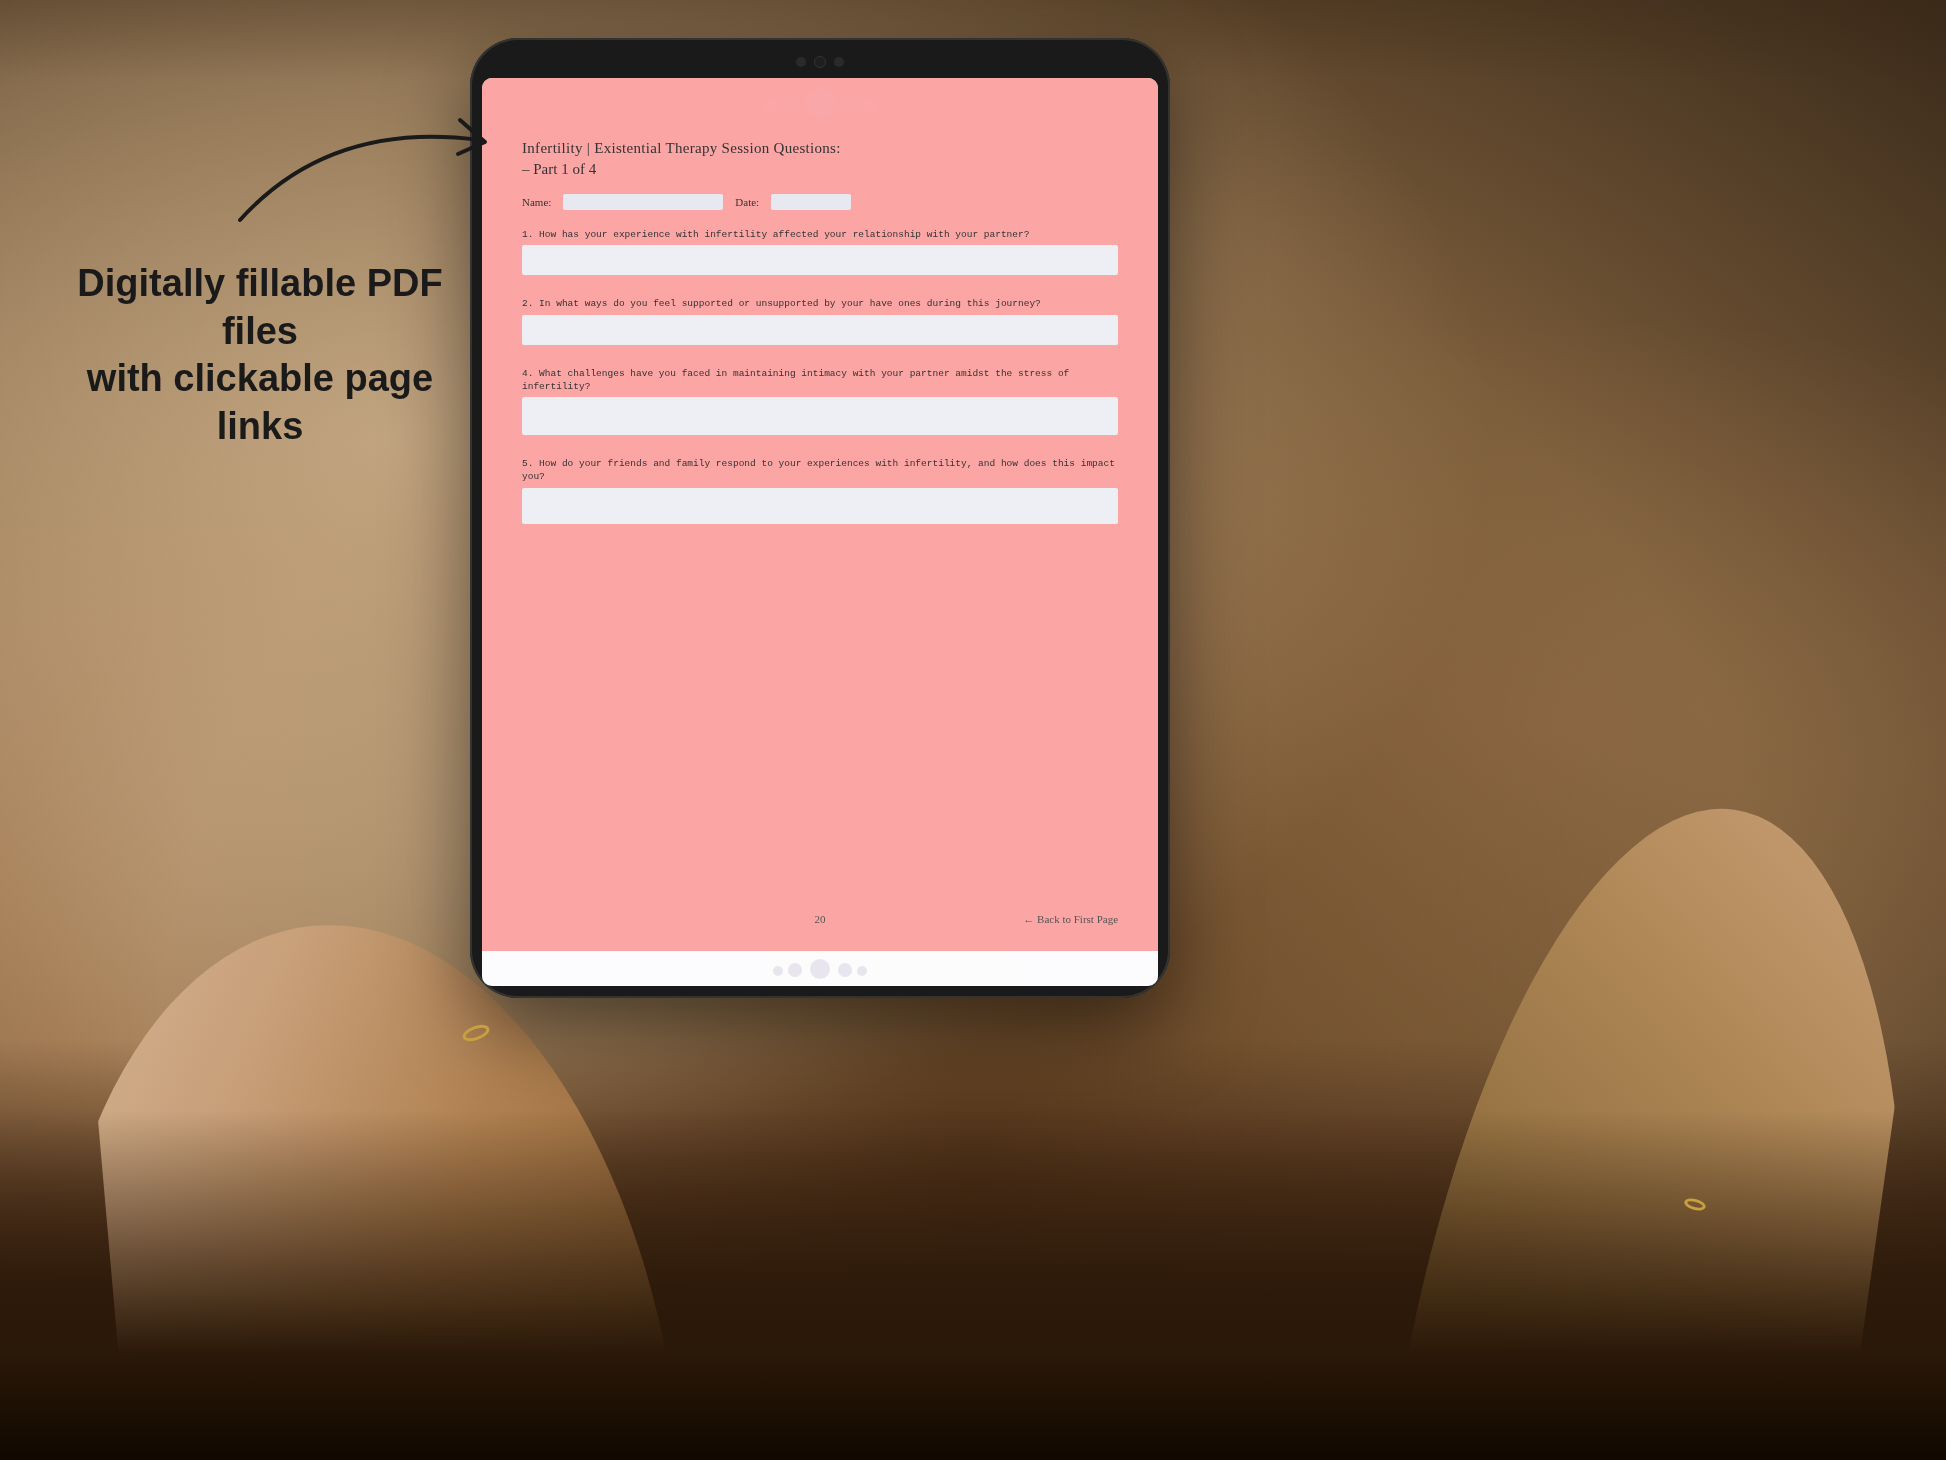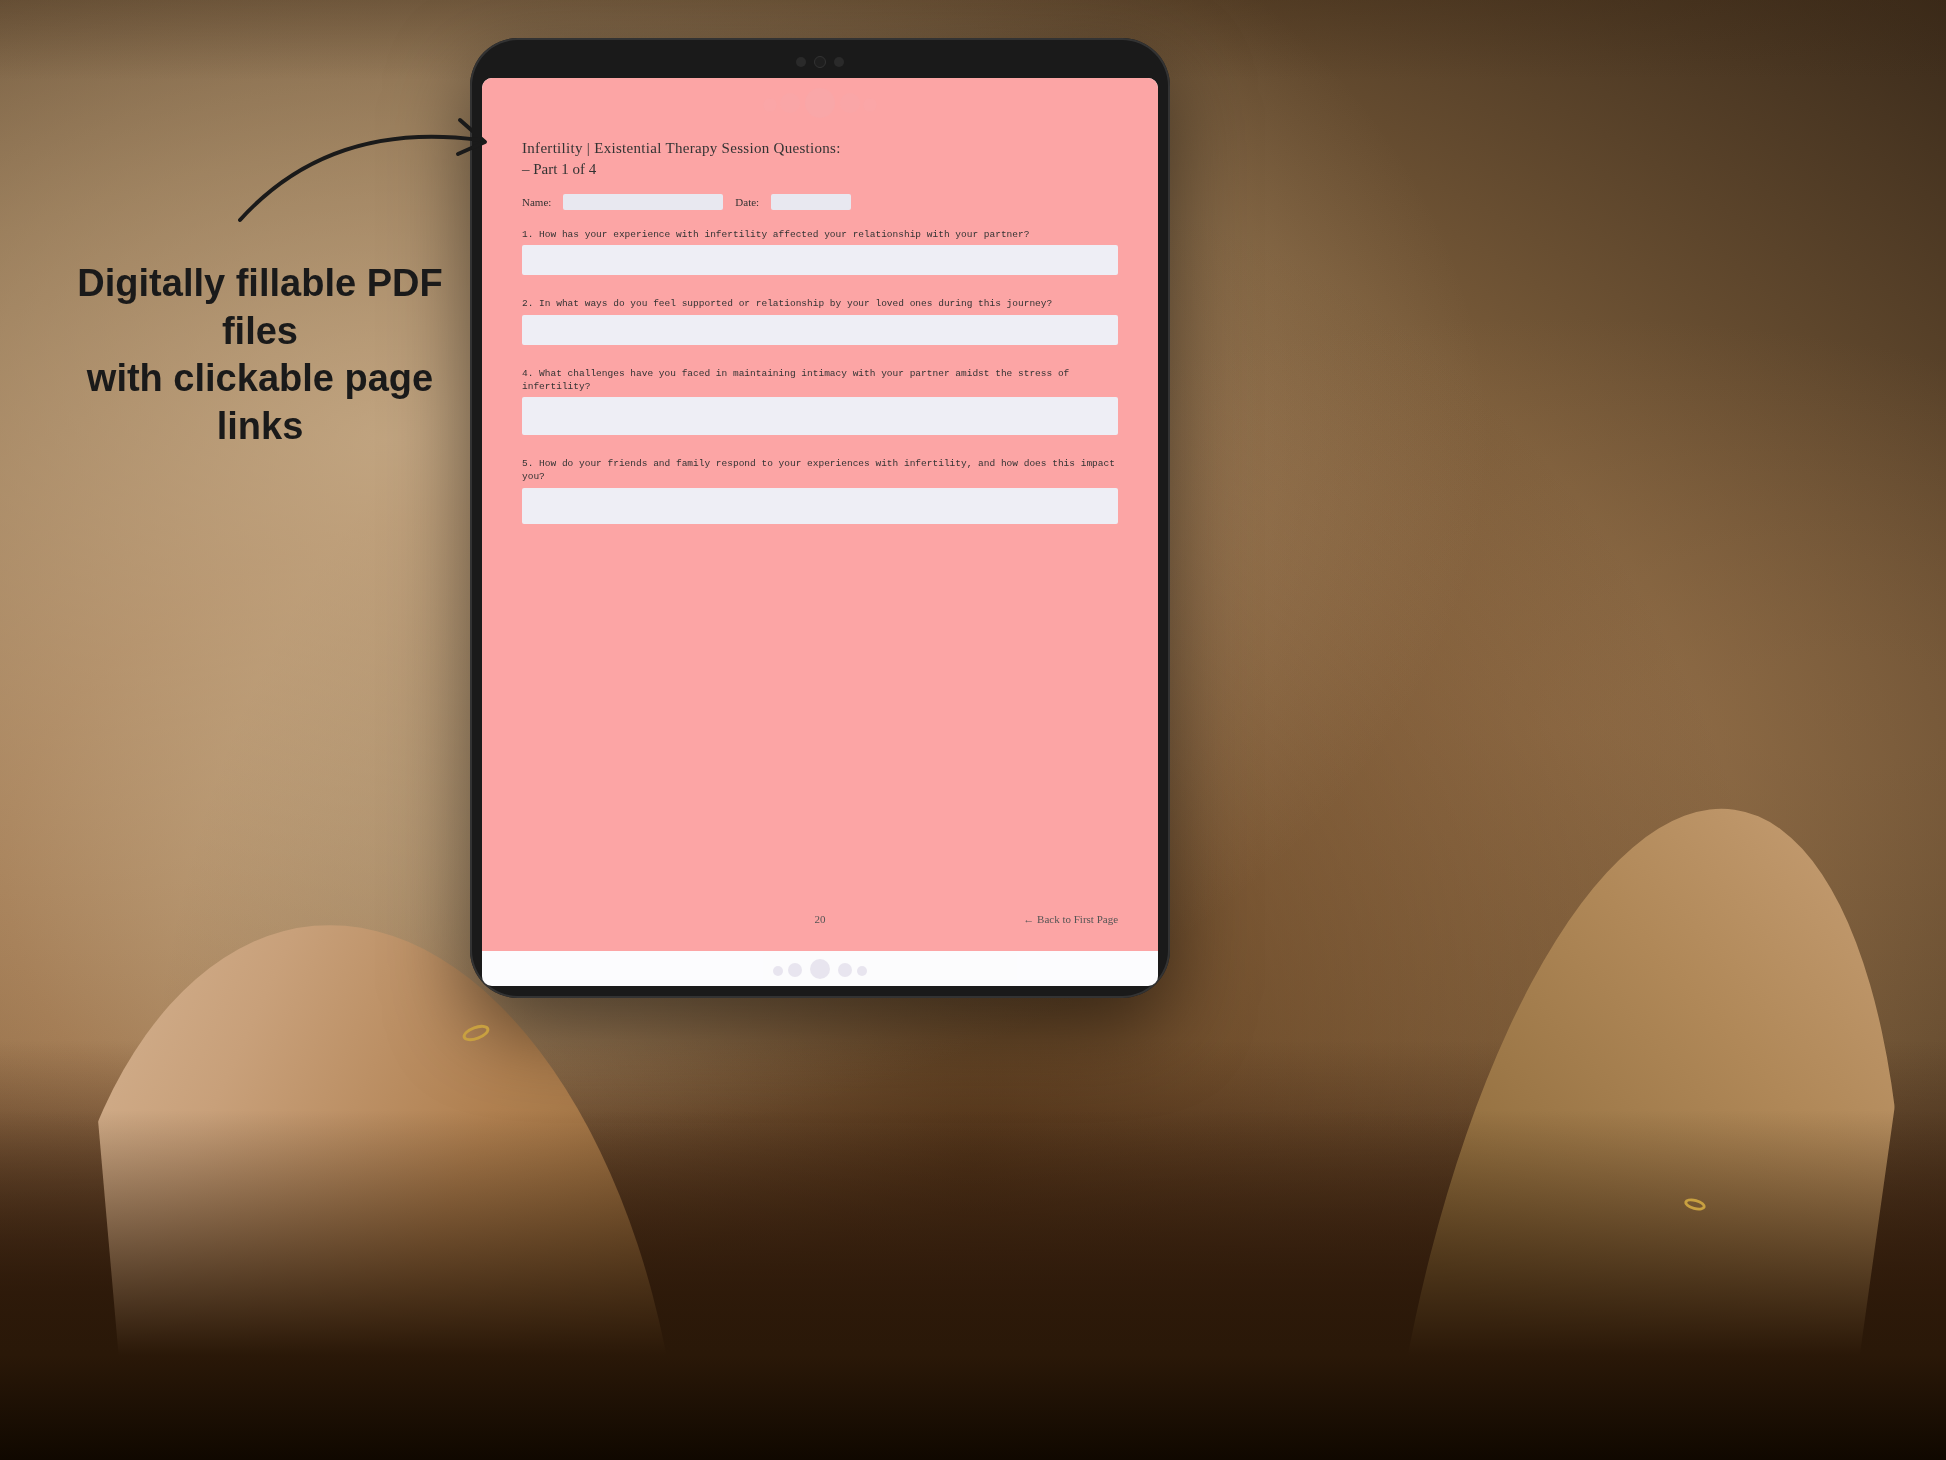--- a/index.html
+++ b/index.html
@@ -393,21 +393,21 @@
           <div class="pdf-question-text">
             <span>1.</span>
             <span>How has your experience with infertility affected your relationship with your partner?</span>
           </div>
           <div class="pdf-answer-box"></div>
         </div>
 
         <div class="pdf-question-item">
           <div class="pdf-question-text">
             <span>2.</span>
-            <span>In what ways do you feel supported or relationship by your loved ones during this journey?</span>
+            <span>In what ways do you feel supported or unsupported by your have ones during this journey?</span>
           </div>
           <div class="pdf-answer-box"></div>
         </div>
 
 
         <div class="pdf-question-item">
           <div class="pdf-question-text">
             <span>4.</span>
             <span>What challenges have you faced in maintaining intimacy with your partner amidst the stress
 of infertility?</span>

